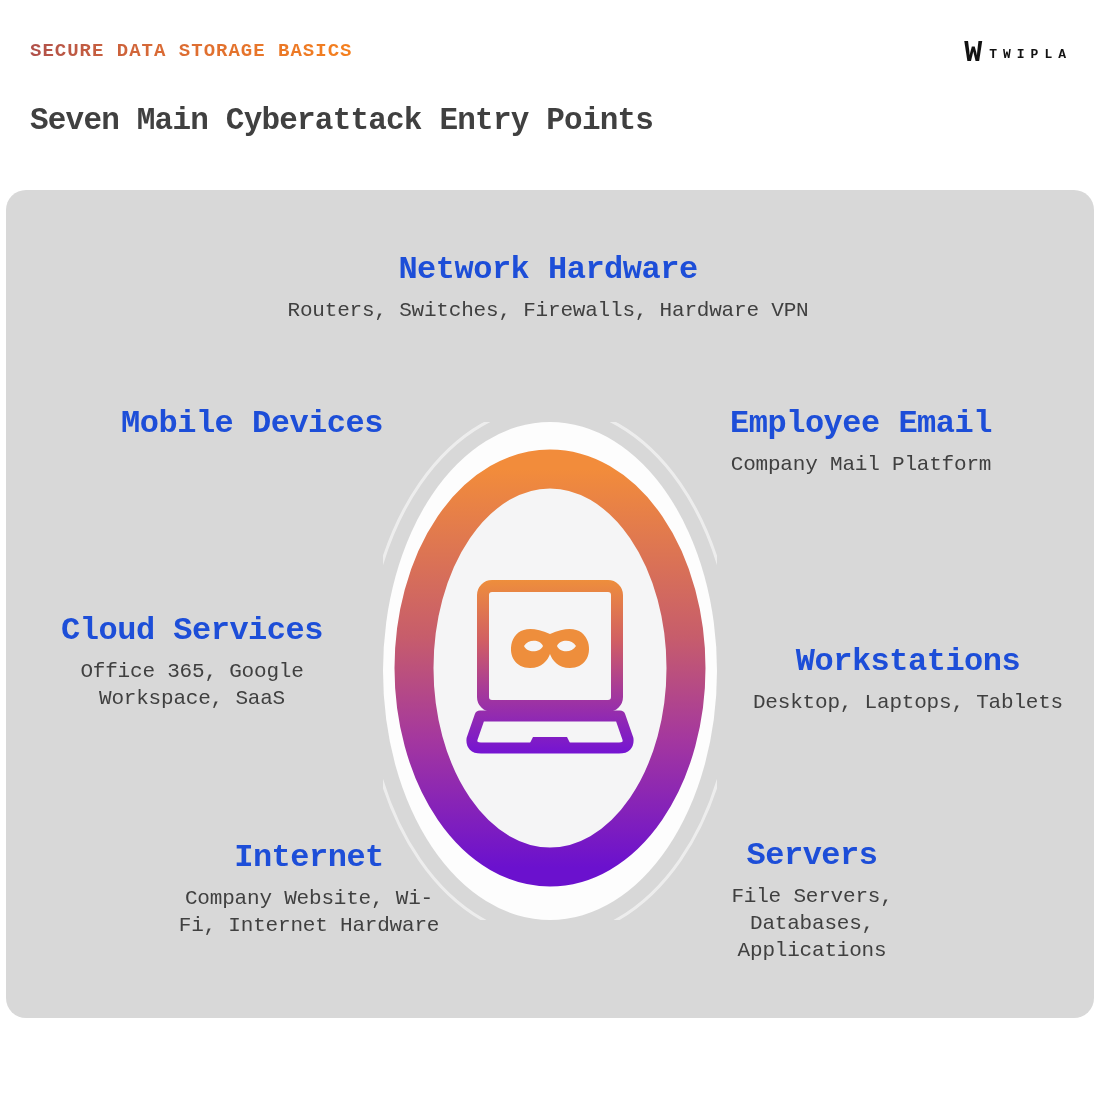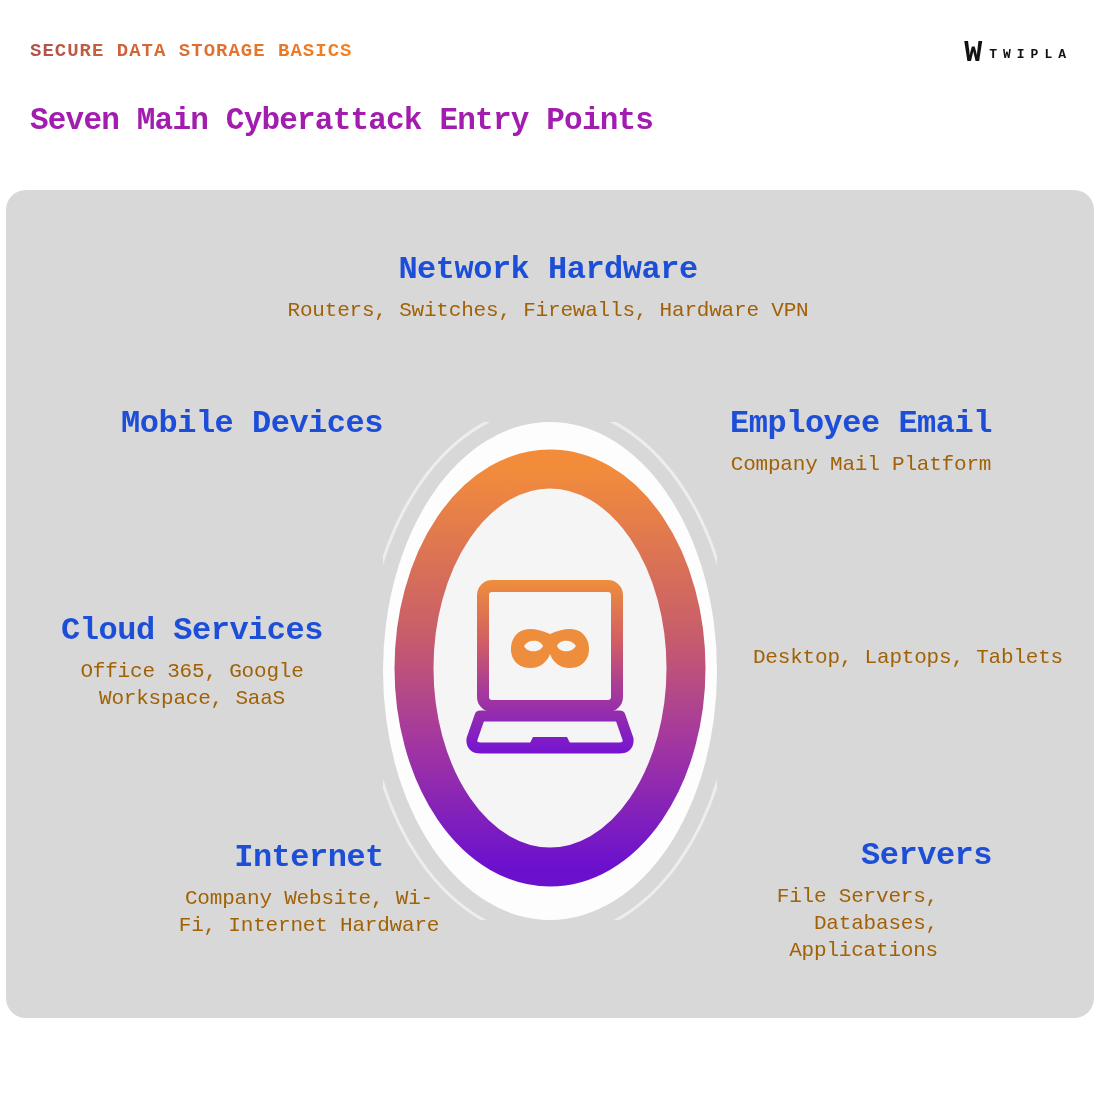--- a/index.html
+++ b/index.html
@@ -15,46 +15,46 @@
     white-space:nowrap;
   }
   .logo{
     position:absolute;right:28px;top:38px;display:flex;align-items:center;gap:9px;
     color:#121212;
   }
   .logo .mark{font-size:30px;font-weight:800;line-height:1;letter-spacing:-2px;}
   .logo .word{font-size:13px;font-weight:600;letter-spacing:6px;padding-top:3px;}
   .page-title{
     position:absolute;left:30px;top:103px;
-    font-size:31px;font-weight:700;color:#a21caf;letter-spacing:-0.8px;
+    font-size:31px;font-weight:700;color:#404040;letter-spacing:-0.8px;
     white-space:nowrap;
   }
   .panel{
     position:absolute;left:6px;top:190px;width:1088px;height:828px;
     background:#d8d8d8;border-radius:20px;
   }
   .item{position:absolute;text-align:center;z-index:2;}
   .item h2{
     margin:0 0 9px 0;font-size:32px;font-weight:700;color:#1d4ed8;
     letter-spacing:-0.5px;line-height:1.12;
   }
   .item p{
-    margin:0 auto;font-size:21px;font-weight:400;color:#a16207;line-height:1.3;
+    margin:0 auto;font-size:21px;font-weight:400;color:#404040;line-height:1.3;
     letter-spacing:-0.2px;
   }
   .item-network{left:248px;top:252px;width:600px;}
   .item-mobile{left:72px;top:406px;width:360px;}
   .item-mobile p{max-width:320px;}
   .item-email{left:681px;top:406px;width:360px;}
   .item-cloud{left:12px;top:613px;width:360px;}
   .item-cloud p{max-width:320px;}
   .item-workstations{left:728px;top:644px;width:360px;}
   .item-internet{left:129px;top:840px;width:360px;}
   .item-internet p{max-width:262px;}
-  .item-servers{left:632px;top:838px;width:360px;text-align:right;}
+  .item-servers{left:632px;top:838px;width:360px;}
   .item-servers p{max-width:252px;}
   .center-graphic{position:absolute;left:383px;top:422px;z-index:1;}
 </style>
 </head>
 <body>
 
 <div class="page">
 
   <div class="eyebrow">SECURE DATA STORAGE BASICS</div>
 
@@ -80,20 +80,21 @@
     <h2>Employee Email</h2>
     <p>Company Mail Platform</p>
   </div>
 
   <div class="item item-cloud">
     <h2>Cloud Services</h2>
     <p>Office 365, Google Workspace, SaaS</p>
   </div>
 
   <div class="item item-workstations">
+    <h2>Workstations</h2>
     <p>Desktop, Laptops, Tablets</p>
   </div>
 
   <div class="item item-internet">
     <h2>Internet</h2>
     <p>Company Website, Wi-Fi, Internet Hardware</p>
   </div>
 
   <div class="item item-servers">
     <h2>Servers</h2>

